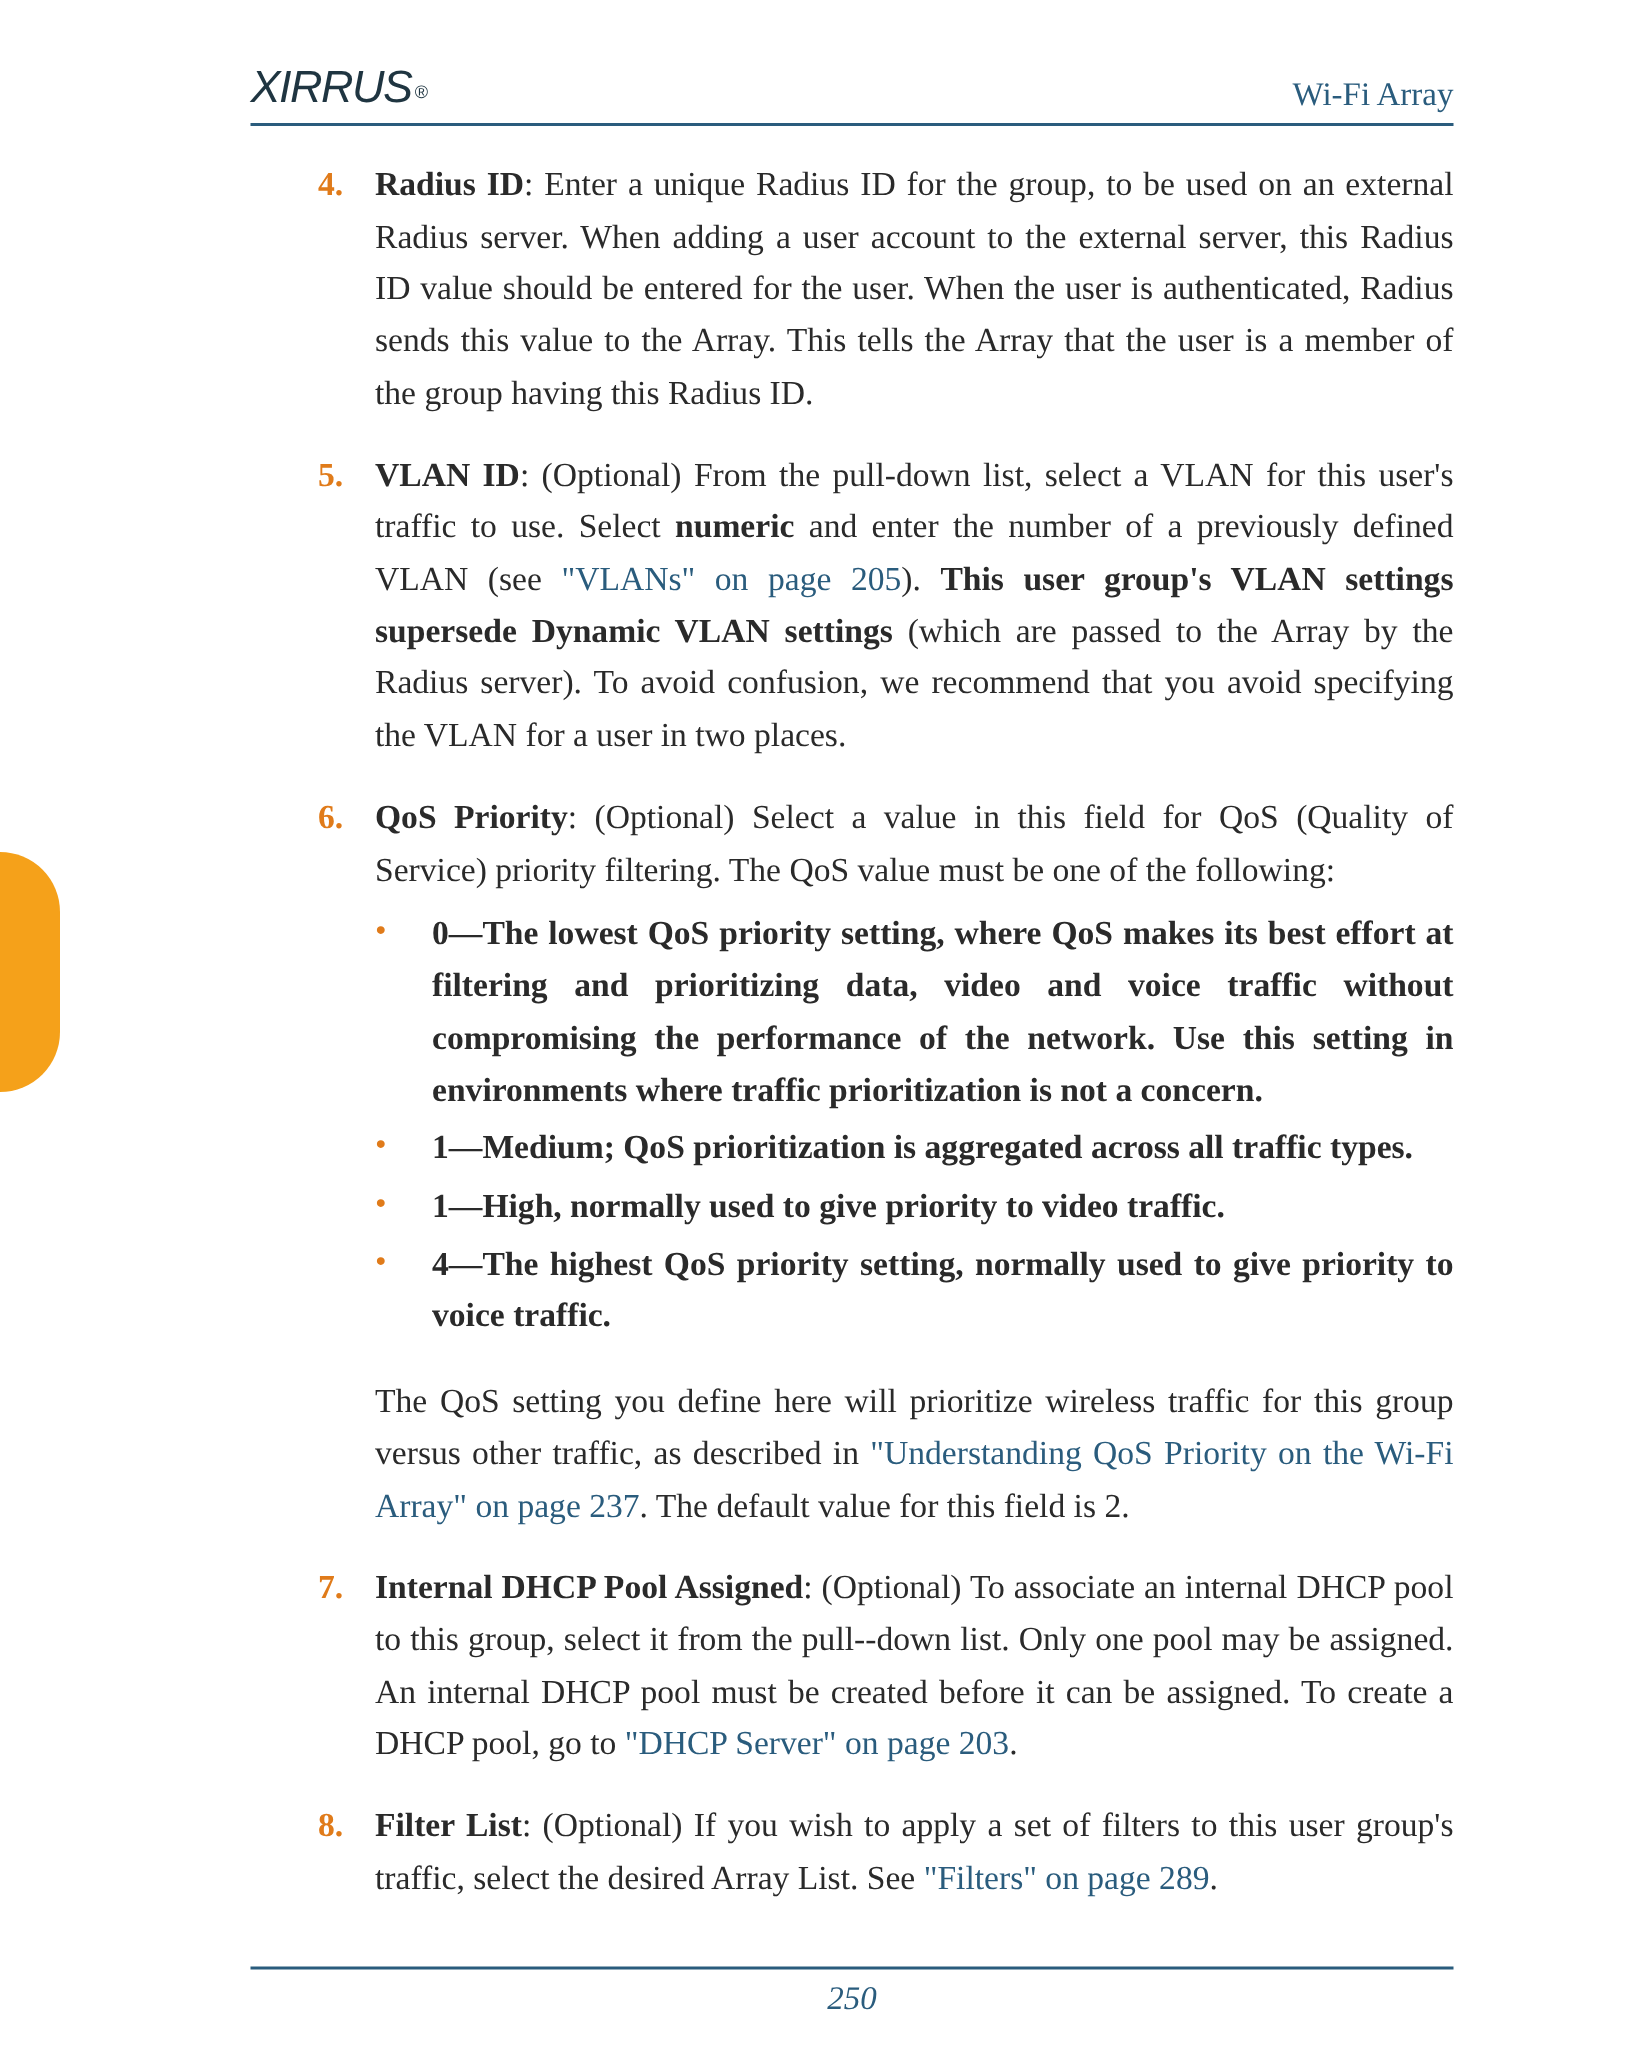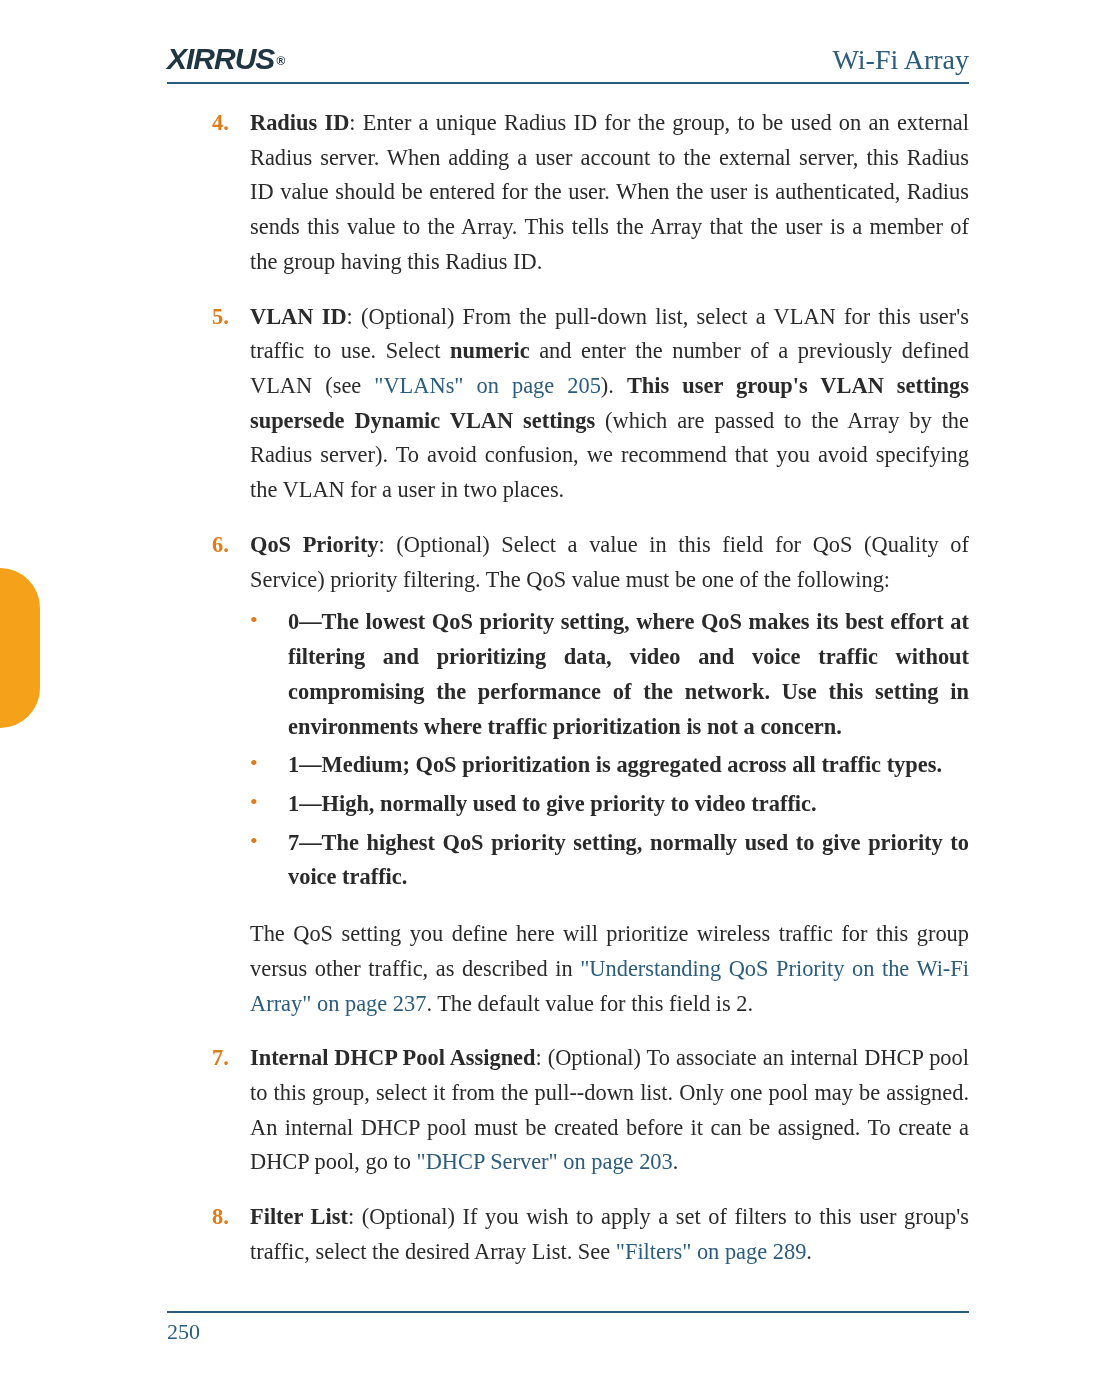--- a/index.html
+++ b/index.html
@@ -20,32 +20,32 @@
     top:38px;
     border-bottom:2px solid #2a5c7d;
     height:38px;
     display:flex;
     justify-content:space-between;
     align-items:flex-end;
     padding-bottom:6px;
   }
   .logo{
     font-family:Arial,Helvetica,sans-serif;
-    font-weight:700;
+    font-weight:400;
     font-style:italic;
     font-size:30px;
     letter-spacing:-1px;
     color:#1f3541;
     display:flex;
     align-items:center;
   }
   .logo sup{font-size:12px;vertical-align:top;position:relative;top:2px;left:2px;}
   .product{
     color:#2a5c7d;
-    font-size:28px;
+    font-size:22px;
   }
   .content{
     position:absolute;
     left:212px;
     top:106px;
     right:125px;
     font-size:22.4px;
     line-height:1.55;
   }
   .item{
@@ -81,23 +81,24 @@
   .bold{font-weight:700;margin-top:23px;}
   .link{color:#2a5c7d;}
   .footer-bar{
     position:absolute;
     bottom:36px;
     left:167px;
     right:125px;
     border-top:2px solid #2a5c7d;
     padding-top:6px;
     display:flex;
-    justify-content:flex-start;
+    justify-content:center;
     color:#2a5c7d;
     font-size:22px;
+    font-style:italic;
   }
   .side-tab{
     position:absolute;
     left:0;
     top:568px;
     width:40px;
     height:160px;
     background:#f5a11a;
     border-top-right-radius:80px 80px;
     border-bottom-right-radius:80px 80px;
@@ -144,21 +145,21 @@
         <div class="bullet-row">
           <div class="dot">•</div>
           <div class="txt">1—Medium; QoS prioritization is aggregated across all traffic types.</div>
         </div>
         <div class="bullet-row">
           <div class="dot">•</div>
           <div class="txt">1—High, normally used to give priority to video traffic.</div>
         </div>
         <div class="bullet-row">
           <div class="dot">•</div>
-          <div class="txt">7—The highest QoS priority setting, normally used to give priority to voice traffic.</div>
+          <div class="txt">4—The highest QoS priority setting, normally used to give priority to voice traffic.</div>
         </div>
       </div>
       <div class="sub-note">
         <span>The QoS setting you define here will prioritize wireless traffic for this group versus other traffic, as described in </span><span class="link">"Understanding QoS Priority on the Wi-Fi Array" on page 237</span><span>. The default value for this field is 2.</span>
       </div>
     </div>
   </div>
 
   <div class="item">
     <div class="num">7.</div>

